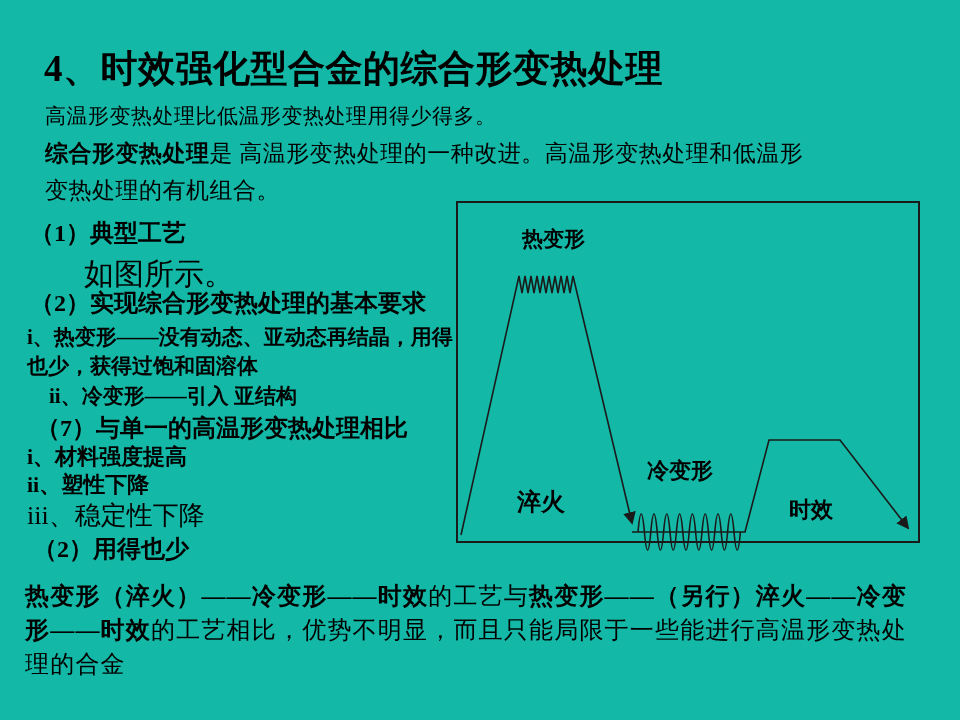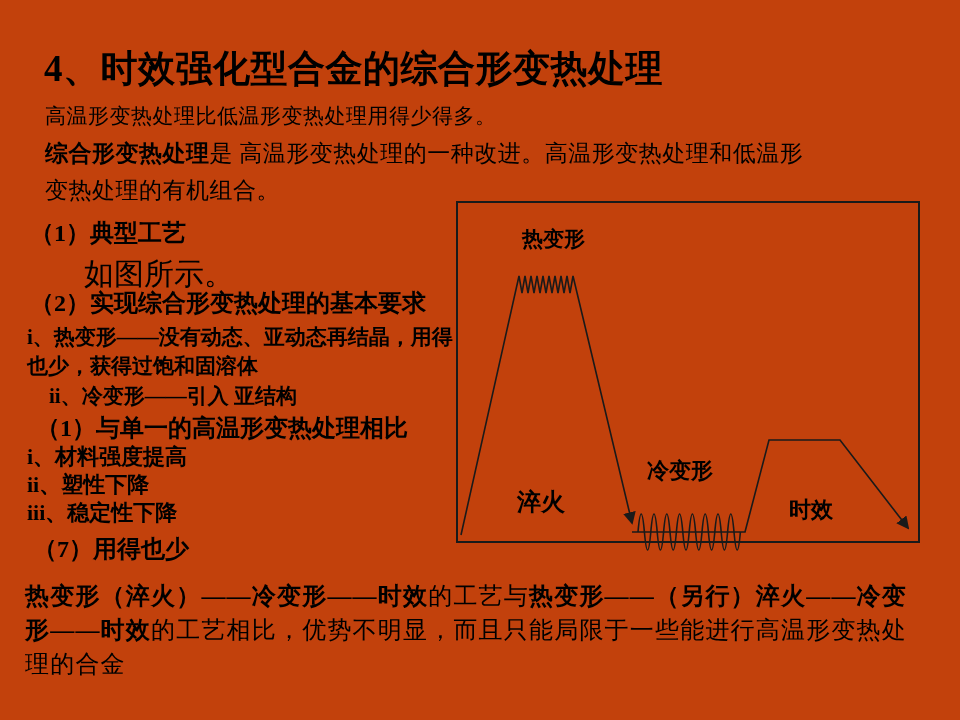--- a/index.html
+++ b/index.html
@@ -1,34 +1,34 @@
 <!DOCTYPE html>
 <html><head>
 <meta charset="utf-8">
 <style>
   html,body{margin:0;padding:0;background:#fff;}
   .slide{
-    position:relative;width:960px;height:720px;background:#c2410c;overflow:hidden;
+    position:relative;width:960px;height:720px;background:#14b8a6;overflow:hidden;
     font-family:"Liberation Serif","DejaVu Serif",serif;color:#000;
   }
   .abs{position:absolute;white-space:nowrap;}
   .title{left:44px;top:44px;font-size:37px;font-weight:bold;letter-spacing:0.5px;}
   .intro1{left:45px;top:102px;font-size:21px;letter-spacing:0.5px;}
   .intro2{left:45px;top:138px;font-size:23px;letter-spacing:0.5px;}
   .intro3{left:45px;top:175px;font-size:23px;letter-spacing:0.5px;}
   .b{font-weight:bold;}
   .h1{left:30px;top:217px;font-size:24px;font-weight:bold;}
   .h1body{left:84px;top:254px;font-size:30px;}
   .h2{left:30px;top:287px;font-size:24px;font-weight:bold;}
   .h2i1{left:27px;top:323px;width:444px;font-size:21px;font-weight:bold;line-height:29px;white-space:normal;}
   .h2i2{left:27px;top:382px;font-size:21px;font-weight:bold;margin-left:22px;}
   .h3{left:36px;top:412px;font-size:24px;font-weight:bold;}
   .h3i1{left:27px;top:442px;font-size:22px;font-weight:bold;}
   .h3i2{left:27px;top:470px;font-size:22px;font-weight:bold;}
-  .h3i3{left:27px;top:498px;font-size:22px;font-weight:bold;}
+  .h3i3{left:27px;top:498px;font-size:26px;font-weight:normal;}
   .h4{left:33px;top:533px;font-size:24px;font-weight:bold;}
   .footer{left:25px;top:579px;width:902px;font-size:24px;line-height:34px;white-space:normal;letter-spacing:1.2px;}
   .diagram{left:456px;top:201px;width:456px;height:360px;}
   .diagram svg{display:block;overflow:visible;}
   .curve{fill:none;stroke:#1a1a1a;stroke-width:1.6px;}
   .dlabel{fill:#000;font-family:"Liberation Serif","DejaVu Serif",serif;font-weight:bold;}
 </style>
 </head>
 <body>
 
@@ -40,26 +40,26 @@
   <div class="abs intro2"><span class="b">综合形变热处理</span><span>是 高温形变热处理的一种改进。高温形变热处理和低温形</span></div>
   <div class="abs intro3">变热处理的有机组合。</div>
 
   <div class="abs h1">（1）典型工艺</div>
   <div class="abs h1body">如图所示。</div>
 
   <div class="abs h2">（2）实现综合形变热处理的基本要求</div>
   <div class="abs h2i1">i、热变形——没有动态、亚动态再结晶，用得也少，获得过饱和固溶体</div>
   <div class="abs h2i2">ii、冷变形——引入 亚结构</div>
 
-  <div class="abs h3">（1）与单一的高温形变热处理相比</div>
+  <div class="abs h3">（7）与单一的高温形变热处理相比</div>
   <div class="abs h3i1">i、材料强度提高</div>
   <div class="abs h3i2">ii、塑性下降</div>
   <div class="abs h3i3">iii、稳定性下降</div>
 
-  <div class="abs h4">（7）用得也少</div>
+  <div class="abs h4">（2）用得也少</div>
 
   <div class="abs diagram">
     <svg width="464" height="360" viewBox="0 0 464 360" xmlns="http://www.w3.org/2000/svg">
       <defs>
         <marker id="arr" viewBox="0 0 10 10" refX="8.5" refY="5" markerWidth="8" markerHeight="8" orient="auto">
           <path d="M0,0 L10,5 L0,10 z" fill="#1a1a1a"></path>
         </marker>
       </defs>
 
       <rect x="1" y="1" width="462" height="340" fill="none" stroke="#1a1a1a" stroke-width="2"></rect>

